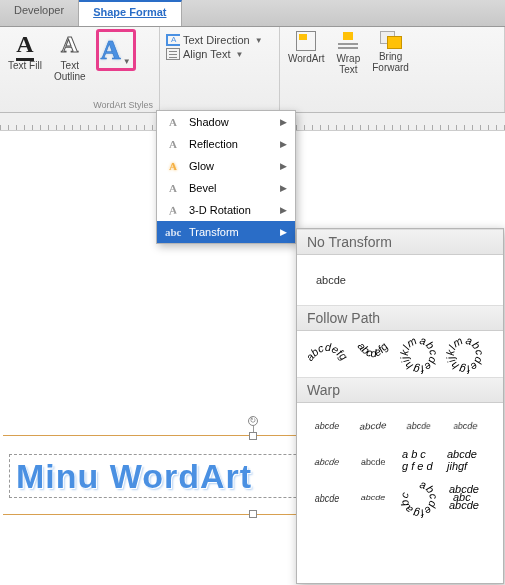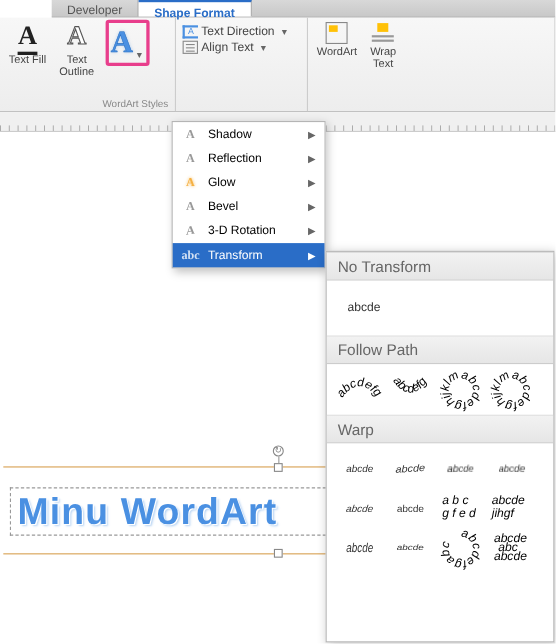--- a/index.html
+++ b/index.html
@@ -1,20 +1,20 @@
 <!DOCTYPE html>
 <html><head>
 <meta charset="utf-8">
 <style>
 * { margin: 0; padding: 0; box-sizing: border-box; font-family: -apple-system, "Segoe UI", Arial, sans-serif; font-size: 11px; }
 body { width: 505px; height: 585px; background: #fff; overflow: hidden; position: relative; }
 
-.tabs { display: flex; background: linear-gradient(#d8d8d8, #c8c8c8); height: 16px; border-bottom: 1px solid #999; margin-left: 47px; }
+.tabs { display: flex; background: linear-gradient(#d8d8d8, #c8c8c8); height: 27px; border-bottom: 1px solid #999; }
 .tab { padding: 4px 14px; border-right: 1px solid #aaa; color: #555; cursor: pointer; }
-.tab.active { background: #fff; color: #2a6dc7; font-weight: 600; border-top: 2px solid #2a6dc7; }
+.tab.active { background: #fff; color: #2a6dc7; font-weight: 600; border-top: 2px solid #2a6dc7; text-decoration: underline; }
 
 .ribbon { display: flex; height: 86px; background: linear-gradient(#f7f7f7, #ededed); border-bottom: 1px solid #bbb; }
 .group { display: flex; flex-direction: column; border-right: 1px solid #ccc; padding: 2px 6px 0 6px; }
 .group-buttons { display: flex; flex: 1; align-items: flex-start; gap: 8px; }
 .group-label { font-size: 9px; color: #888; text-align: right; padding: 2px 0; }
 
 .btn { display: flex; flex-direction: column; align-items: center; gap: 2px; padding: 2px 2px; cursor: pointer; }
 .btn-label { font-size: 10px; color: #444; text-align: center; line-height: 11px; }
 
 .highlight-box { border: 3px solid #e83e8c; border-radius: 3px; padding: 2px; }
@@ -125,20 +125,25 @@
     <div class="group-buttons">
       <div class="btn">
         <span class="icon-pos"></span>
         <span class="btn-label">WordArt</span>
       </div>
       <div class="btn">
         <span class="icon-wrap"></span>
         <span class="btn-label" style="white-space:pre">Wrap
 Text</span>
       </div>
+      <div class="btn">
+        <span class="icon-bring"></span>
+        <span class="btn-label" style="white-space:pre">Bring
+Forward</span>
+      </div>
     </div>
   </div>
 </div>
 
 <div class="ruler"></div>
 
 <div class="doc">
 
   <div class="wa-container">
     <div class="rot-line"></div>

